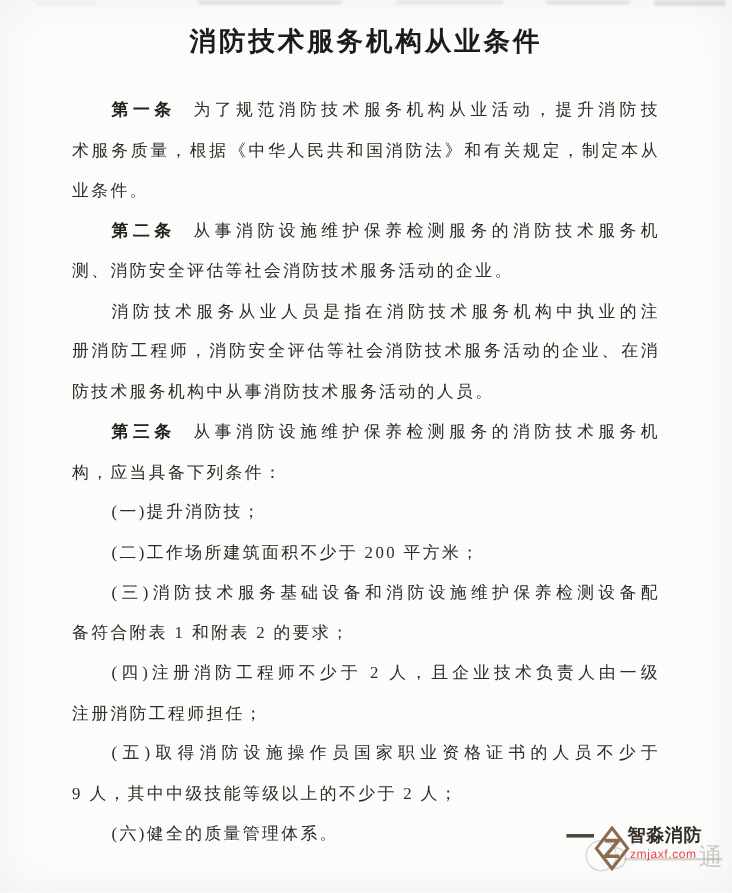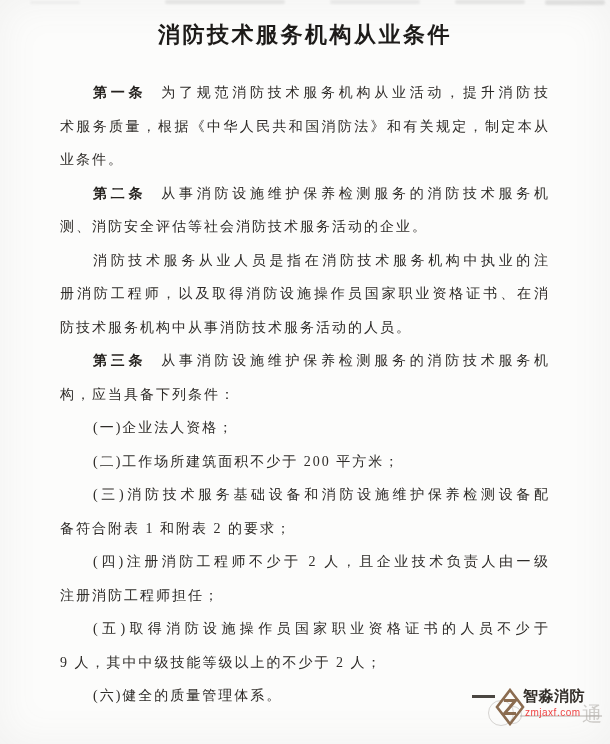--- a/index.html
+++ b/index.html
@@ -81,25 +81,25 @@
 
   <h1 class="title">消防技术服务机构从业条件</h1>
 
   <div class="content">
     <div class="line indent stretch"><span class="head">第一条</span><span class="body">为了规范消防技术服务机构从业活动，提升消防技</span></div>
     <div class="line stretch"><span class="body">术服务质量，根据《中华人民共和国消防法》和有关规定，制定本从</span></div>
     <div class="line"><span class="body">业条件。</span></div>
     <div class="line indent stretch"><span class="head">第二条</span><span class="body">从事消防设施维护保养检测服务的消防技术服务机</span></div>
     <div class="line"><span class="body">测、消防安全评估等社会消防技术服务活动的企业。</span></div>
     <div class="line indent stretch"><span class="body">消防技术服务从业人员是指在消防技术服务机构中执业的注</span></div>
-    <div class="line stretch"><span class="body">册消防工程师，以及取得消防设施操作员国家职业资格证书、在消</span></div>
+    <div class="line stretch"><span class="body">册消防工程师，消防安全评估等社会消防技术服务活动的企业、在消</span></div>
     <div class="line"><span class="body">防技术服务机构中从事消防技术服务活动的人员。</span></div>
     <div class="line indent stretch"><span class="head">第三条</span><span class="body">从事消防设施维护保养检测服务的消防技术服务机</span></div>
     <div class="line"><span class="body">构，应当具备下列条件：</span></div>
-    <div class="line indent"><span class="body">(一)企业法人资格；</span></div>
+    <div class="line indent"><span class="body">(一)提升消防技；</span></div>
     <div class="line indent"><span class="body">(二)工作场所建筑面积不少于 200 平方米；</span></div>
     <div class="line indent stretch"><span class="body">(三)消防技术服务基础设备和消防设施维护保养检测设备配</span></div>
     <div class="line"><span class="body">备符合附表 1 和附表 2 的要求；</span></div>
     <div class="line indent stretch"><span class="body">(四)注册消防工程师不少于 2 人，且企业技术负责人由一级</span></div>
     <div class="line"><span class="body">注册消防工程师担任；</span></div>
     <div class="line indent stretch"><span class="body">(五)取得消防设施操作员国家职业资格证书的人员不少于</span></div>
     <div class="line"><span class="body">9 人，其中中级技能等级以上的不少于 2 人；</span></div>
     <div class="line indent"><span class="body">(六)健全的质量管理体系。</span></div>
   </div>
 

